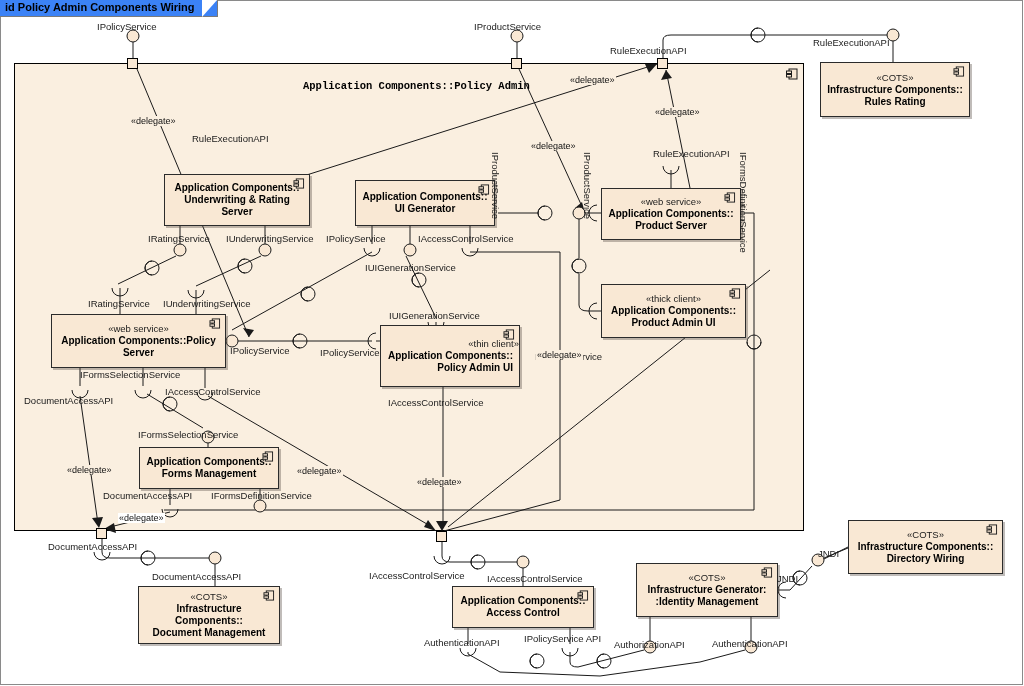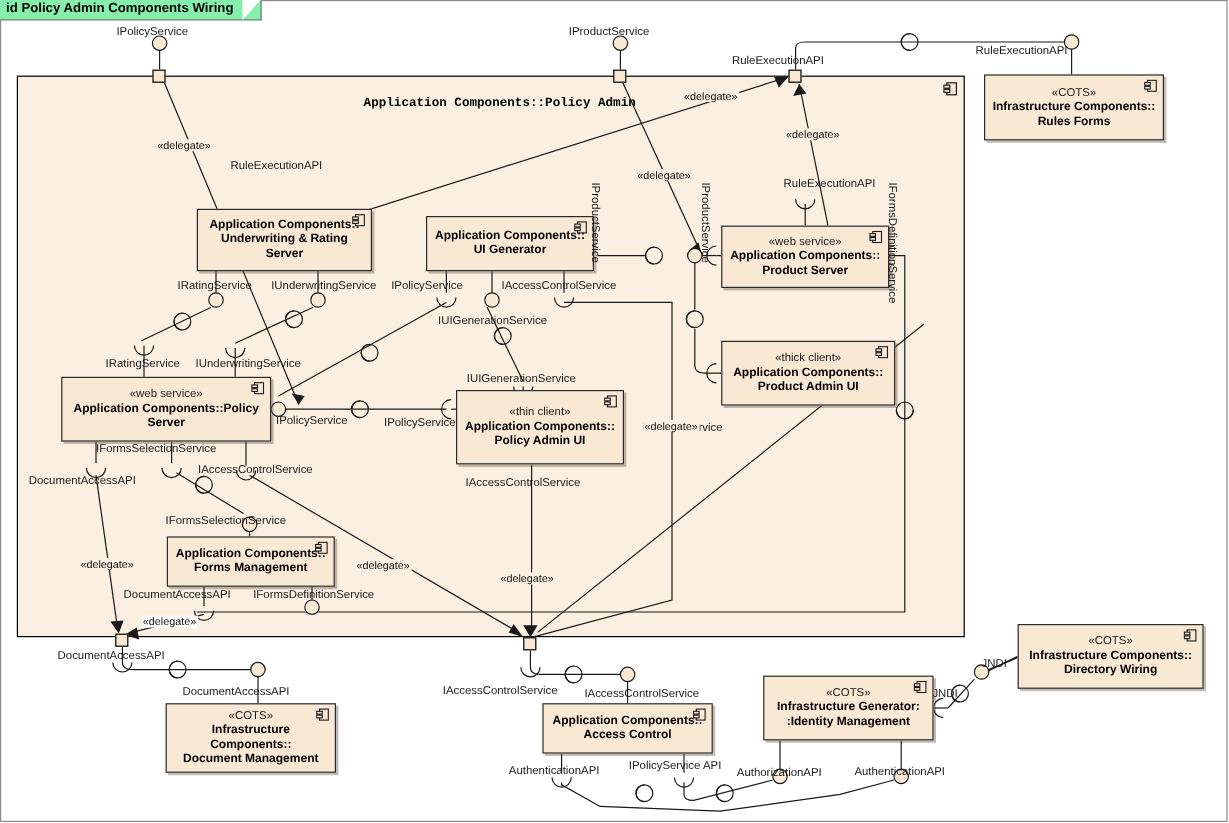--- a/index.html
+++ b/index.html
@@ -1,21 +1,21 @@
 <!DOCTYPE html>
 <html><head>
 <meta charset="utf-8">
 <style>
   html,body{margin:0;padding:0;background:#ffffff;}
   body{font-family:"Liberation Sans", sans-serif;}
   #canvas{position:relative;width:1024px;height:686px;background:#ffffff;overflow:hidden;}
 
   
   .frame-border{position:absolute;left:0;top:0;width:1023px;height:685px;border:1px solid #8a8a8a;box-sizing:border-box;}
-  .title-tab{position:absolute;left:0;top:0;height:17px;background:#86efac;border:1px solid #7a7a7a;border-left:none;border-top:none;
+  .title-tab{position:absolute;left:0;top:0;height:17px;background:#3b82f6;border:1px solid #7a7a7a;border-left:none;border-top:none;
     box-sizing:border-box;padding:1px 22px 0 5px;font-size:11px;font-weight:bold;color:#000;white-space:nowrap;
     font-family:"Liberation Sans", sans-serif;}
   .title-tab::after{content:"";position:absolute;right:-1px;top:-1px;width:0;height:0;
     border-left:16px solid #ffffff;border-bottom:18px solid transparent;}
 
   
   .container-box{position:absolute;background:#FAEFE0;border:1px solid #000;box-sizing:border-box;}
   .container-title{position:absolute;font-size:10.5px;font-weight:bold;color:#000;white-space:nowrap;}
 
   
@@ -238,21 +238,21 @@
   <div class="port" style="left:436px;top:531px;"></div>
 
   <div class="comp" style="left:820px;top:62px;width:150px;height:55px;">
     <svg class="cicon" viewBox="0 0 12 12">
       <rect x="3" y="1" width="8" height="10" fill="#F9E8D4" stroke="#1a1a1a"></rect>
       <rect x="0.5" y="3" width="5" height="2.5" fill="#F9E8D4" stroke="#1a1a1a"></rect>
       <rect x="0.5" y="6.5" width="5" height="2.5" fill="#F9E8D4" stroke="#1a1a1a"></rect>
     </svg>
     <div class="stereo">«COTS»</div>
     <div class="cname">Infrastructure Components::</div>
-    <div class="cname">Rules Forms</div>
+    <div class="cname">Rules Rating</div>
   </div>
 
   <div class="comp" style="left:164px;top:174px;width:146px;height:52px;">
     <svg class="cicon" viewBox="0 0 12 12">
       <rect x="3" y="1" width="8" height="10" fill="#F9E8D4" stroke="#1a1a1a"></rect>
       <rect x="0.5" y="3" width="5" height="2.5" fill="#F9E8D4" stroke="#1a1a1a"></rect>
       <rect x="0.5" y="6.5" width="5" height="2.5" fill="#F9E8D4" stroke="#1a1a1a"></rect>
     </svg>
     <div class="cname">Application Components::</div>
     <div class="cname">Underwriting &amp; Rating</div>
@@ -295,21 +295,21 @@
     <svg class="cicon" viewBox="0 0 12 12">
       <rect x="3" y="1" width="8" height="10" fill="#F9E8D4" stroke="#1a1a1a"></rect>
       <rect x="0.5" y="3" width="5" height="2.5" fill="#F9E8D4" stroke="#1a1a1a"></rect>
       <rect x="0.5" y="6.5" width="5" height="2.5" fill="#F9E8D4" stroke="#1a1a1a"></rect>
     </svg>
     <div class="stereo">«web service»</div>
     <div class="cname">Application Components::Policy</div>
     <div class="cname">Server</div>
   </div>
 
-  <div class="comp" style="left:380px;top:325px;width:140px;height:62px;">
+  <div class="comp" style="left:380px;top:325px;width:140px;height:62px;align-items:flex-end;">
     <svg class="cicon" viewBox="0 0 12 12">
       <rect x="3" y="1" width="8" height="10" fill="#F9E8D4" stroke="#1a1a1a"></rect>
       <rect x="0.5" y="3" width="5" height="2.5" fill="#F9E8D4" stroke="#1a1a1a"></rect>
       <rect x="0.5" y="6.5" width="5" height="2.5" fill="#F9E8D4" stroke="#1a1a1a"></rect>
     </svg>
     <div class="stereo">«thin client»</div>
     <div class="cname">Application Components::</div>
     <div class="cname">Policy Admin UI</div>
   </div>
 

